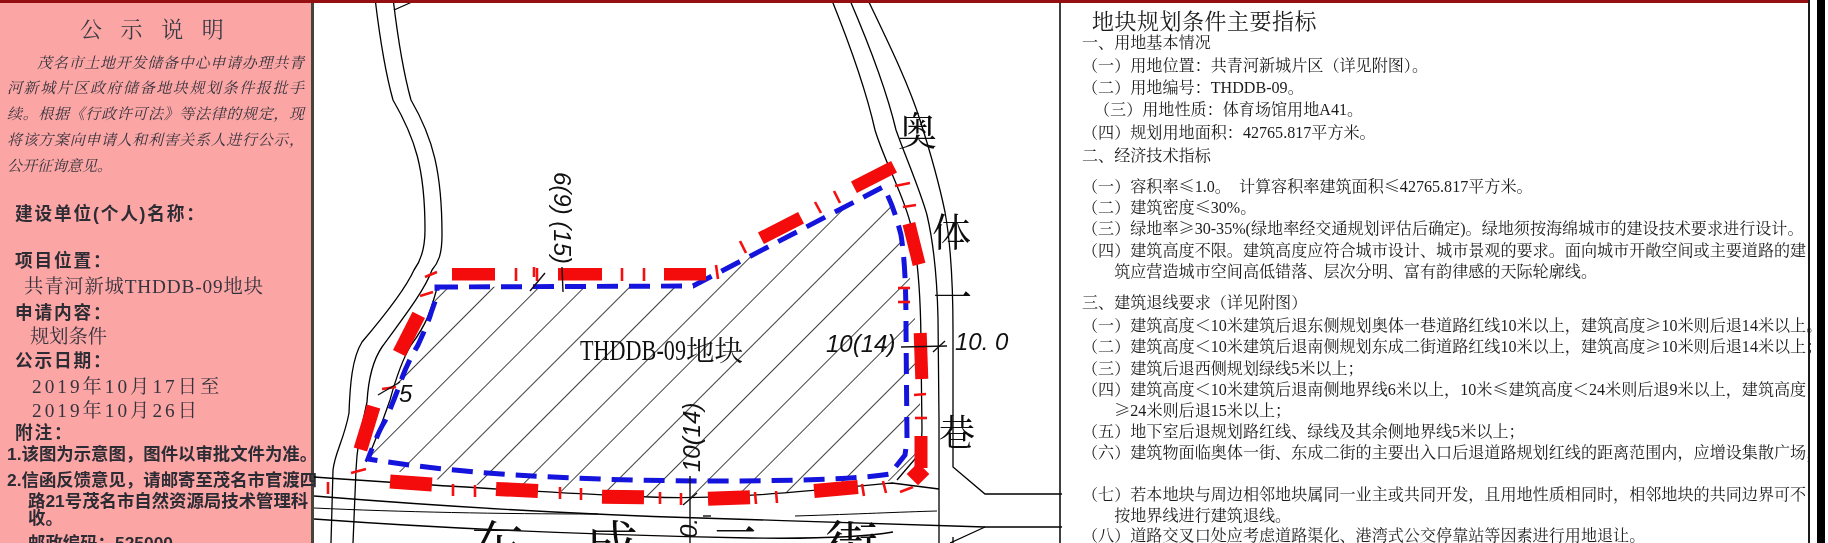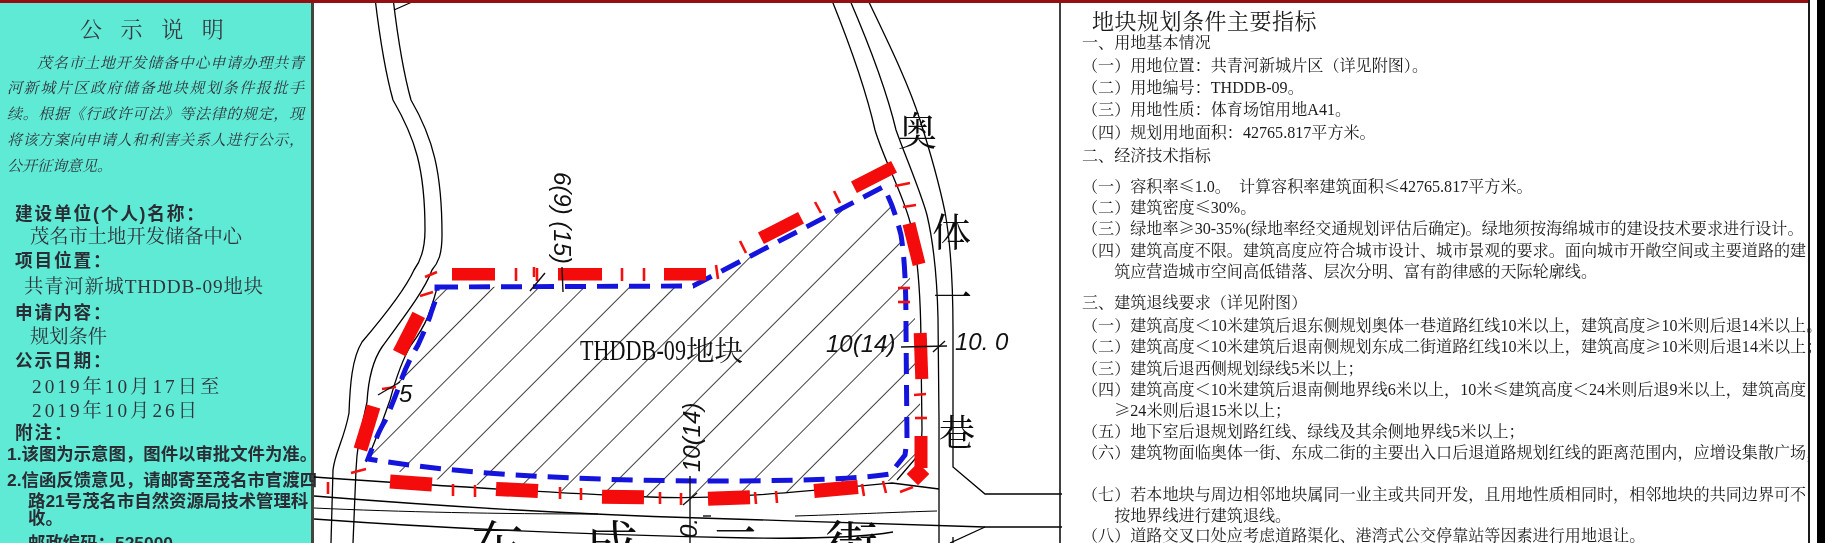--- a/index.html
+++ b/index.html
@@ -1,21 +1,21 @@
 <!DOCTYPE html>
 <html><head>
 <meta charset="utf-8">
 <style>
   html,body{margin:0;padding:0;}
   body{width:1828px;height:543px;position:relative;overflow:hidden;background:#fff;
        font-family:"Liberation Serif","Noto Serif CJK SC","Noto Serif SC",serif;}
   .hei{font-family:"Liberation Sans","Noto Sans CJK SC","Noto Sans SC",sans-serif;font-weight:700;}
   #topbar{position:absolute;left:0;top:0;width:1808px;height:3px;background:#950f12;z-index:5;}
   
-  #left{position:absolute;left:0;top:3px;width:311px;height:540px;background:#5eead4;
+  #left{position:absolute;left:0;top:3px;width:311px;height:540px;background:#fca5a5;
         border-right:3px solid #45453b;color:#2e2e36;}
   #left .title{position:absolute;left:80px;top:9px;font-size:22px;letter-spacing:18.6px;color:#3a3a44;white-space:nowrap;}
   #left .para{position:absolute;left:7px;top:47.5px;width:297px;font-size:15px;line-height:25.9px;
               text-align:justify;text-indent:2em;color:#33333d;font-style:italic;}
   .lline{position:absolute;left:30px;font-size:19.3px;color:#33333d;white-space:nowrap;}
   .lbold{position:absolute;left:15px;font-size:17.7px;letter-spacing:1.8px;white-space:nowrap;color:#2c2c34;}
   .note{letter-spacing:0 !important;}
   .note{font-size:17.4px;left:7px;}
   
   #right{position:absolute;left:1062px;top:0;width:766px;height:543px;background:#fff;color:#1b1b1b;border-radius:31px;}
@@ -26,21 +26,20 @@
   #rb2{position:absolute;left:1817px;top:0;width:8px;height:543px;background:#000;}
 </style>
 </head>
 <body>
 <div id="topbar"></div>
 
 <div id="left">
   <div class="title">公示说明</div>
   <div class="para">茂名市土地开发储备中心申请办理共青河新城片区政府储备地块规划条件报批手续。根据《行政许可法》等法律的规定，现将该方案向申请人和利害关系人进行公示，公开征询意见。</div>
   <div class="lbold hei" style="top:196px;">建设单位(个人)名称：</div>
-  <div class="lline" style="top:218px;">茂名市土地开发储备中心</div>
   <div class="lbold hei" style="top:243px;">项目位置：</div>
   <div class="lline" style="top:268px;left:24px;letter-spacing:0.85px;">共青河新城THDDB-09地块</div>
   <div class="lbold hei" style="top:295px;">申请内容：</div>
   <div class="lline" style="top:318px;">规划条件</div>
   <div class="lbold hei" style="top:343px;">公示日期：</div>
   <div class="lline" style="top:368px;left:32px;letter-spacing:3px;">2019年10月17日至</div>
   <div class="lline" style="top:392px;left:32px;letter-spacing:3px;">2019年10月26日</div>
   <div class="lbold hei" style="top:415px;">附注：</div>
   <div class="lbold hei note" style="top:437px;">1.该图为示意图，图件以审批文件为准。</div>
   <div class="lbold hei note" style="top:463px;">2.信函反馈意见，请邮寄至茂名市官渡四</div>
@@ -176,21 +175,21 @@
 </g>
 
 <line x1="1060" y1="0" x2="1060" y2="543" stroke="#111" stroke-width="1.6"></line>
 </svg>
 
 <div id="right">
   <div class="rtitle">地块规划条件主要指标</div>
   <div class="rl" style="top:29px;">一、用地基本情况</div>
   <div class="rl" style="top:52px;">（一）用地位置：共青河新城片区（详见附图）。</div>
   <div class="rl" style="top:74px;">（二）用地编号：THDDB-09。</div>
-  <div class="rl" style="top:96px;">（三）用地性质：体育场馆用地A41。</div>
+  <div class="rl" style="top:96px;margin-left:12px;">（三）用地性质：体育场馆用地A41。</div>
   <div class="rl" style="top:119px;">（四）规划用地面积：42765.817平方米。</div>
   <div class="rl" style="top:142px;">二、经济技术指标</div>
   <div class="rl" style="top:173px;">（一）容积率<span class="fw">≤</span>1.0。　计算容积率建筑面积<span class="fw">≤</span>42765.817平方米。</div>
   <div class="rl" style="top:194px;">（二）建筑密度<span class="fw">≤</span>30%。</div>
   <div class="rl" style="top:215px;">（三）绿地率<span class="fw">≥</span>30-35%(绿地率经交通规划评估后确定)。绿地须按海绵城市的建设技术要求进行设计。</div>
   <div class="rl" style="top:237px;">（四）建筑高度不限。建筑高度应符合城市设计、城市景观的要求。面向城市开敞空间或主要道路的建</div>
   <div class="rl" style="top:258px;">　　筑应营造城市空间高低错落、层次分明、富有韵律感的天际轮廓线。</div>
   <div class="rl" style="top:289px;">三、建筑退线要求（详见附图）</div>
   <div class="rl" style="top:312px;">（一）建筑高度＜10米建筑后退东侧规划奥体一巷道路红线10米以上，建筑高度<span class="fw">≥</span>10米则后退14米以上。</div>
   <div class="rl" style="top:333px;">（二）建筑高度＜10米建筑后退南侧规划东成二街道路红线10米以上，建筑高度<span class="fw">≥</span>10米则后退14米以上；</div>

